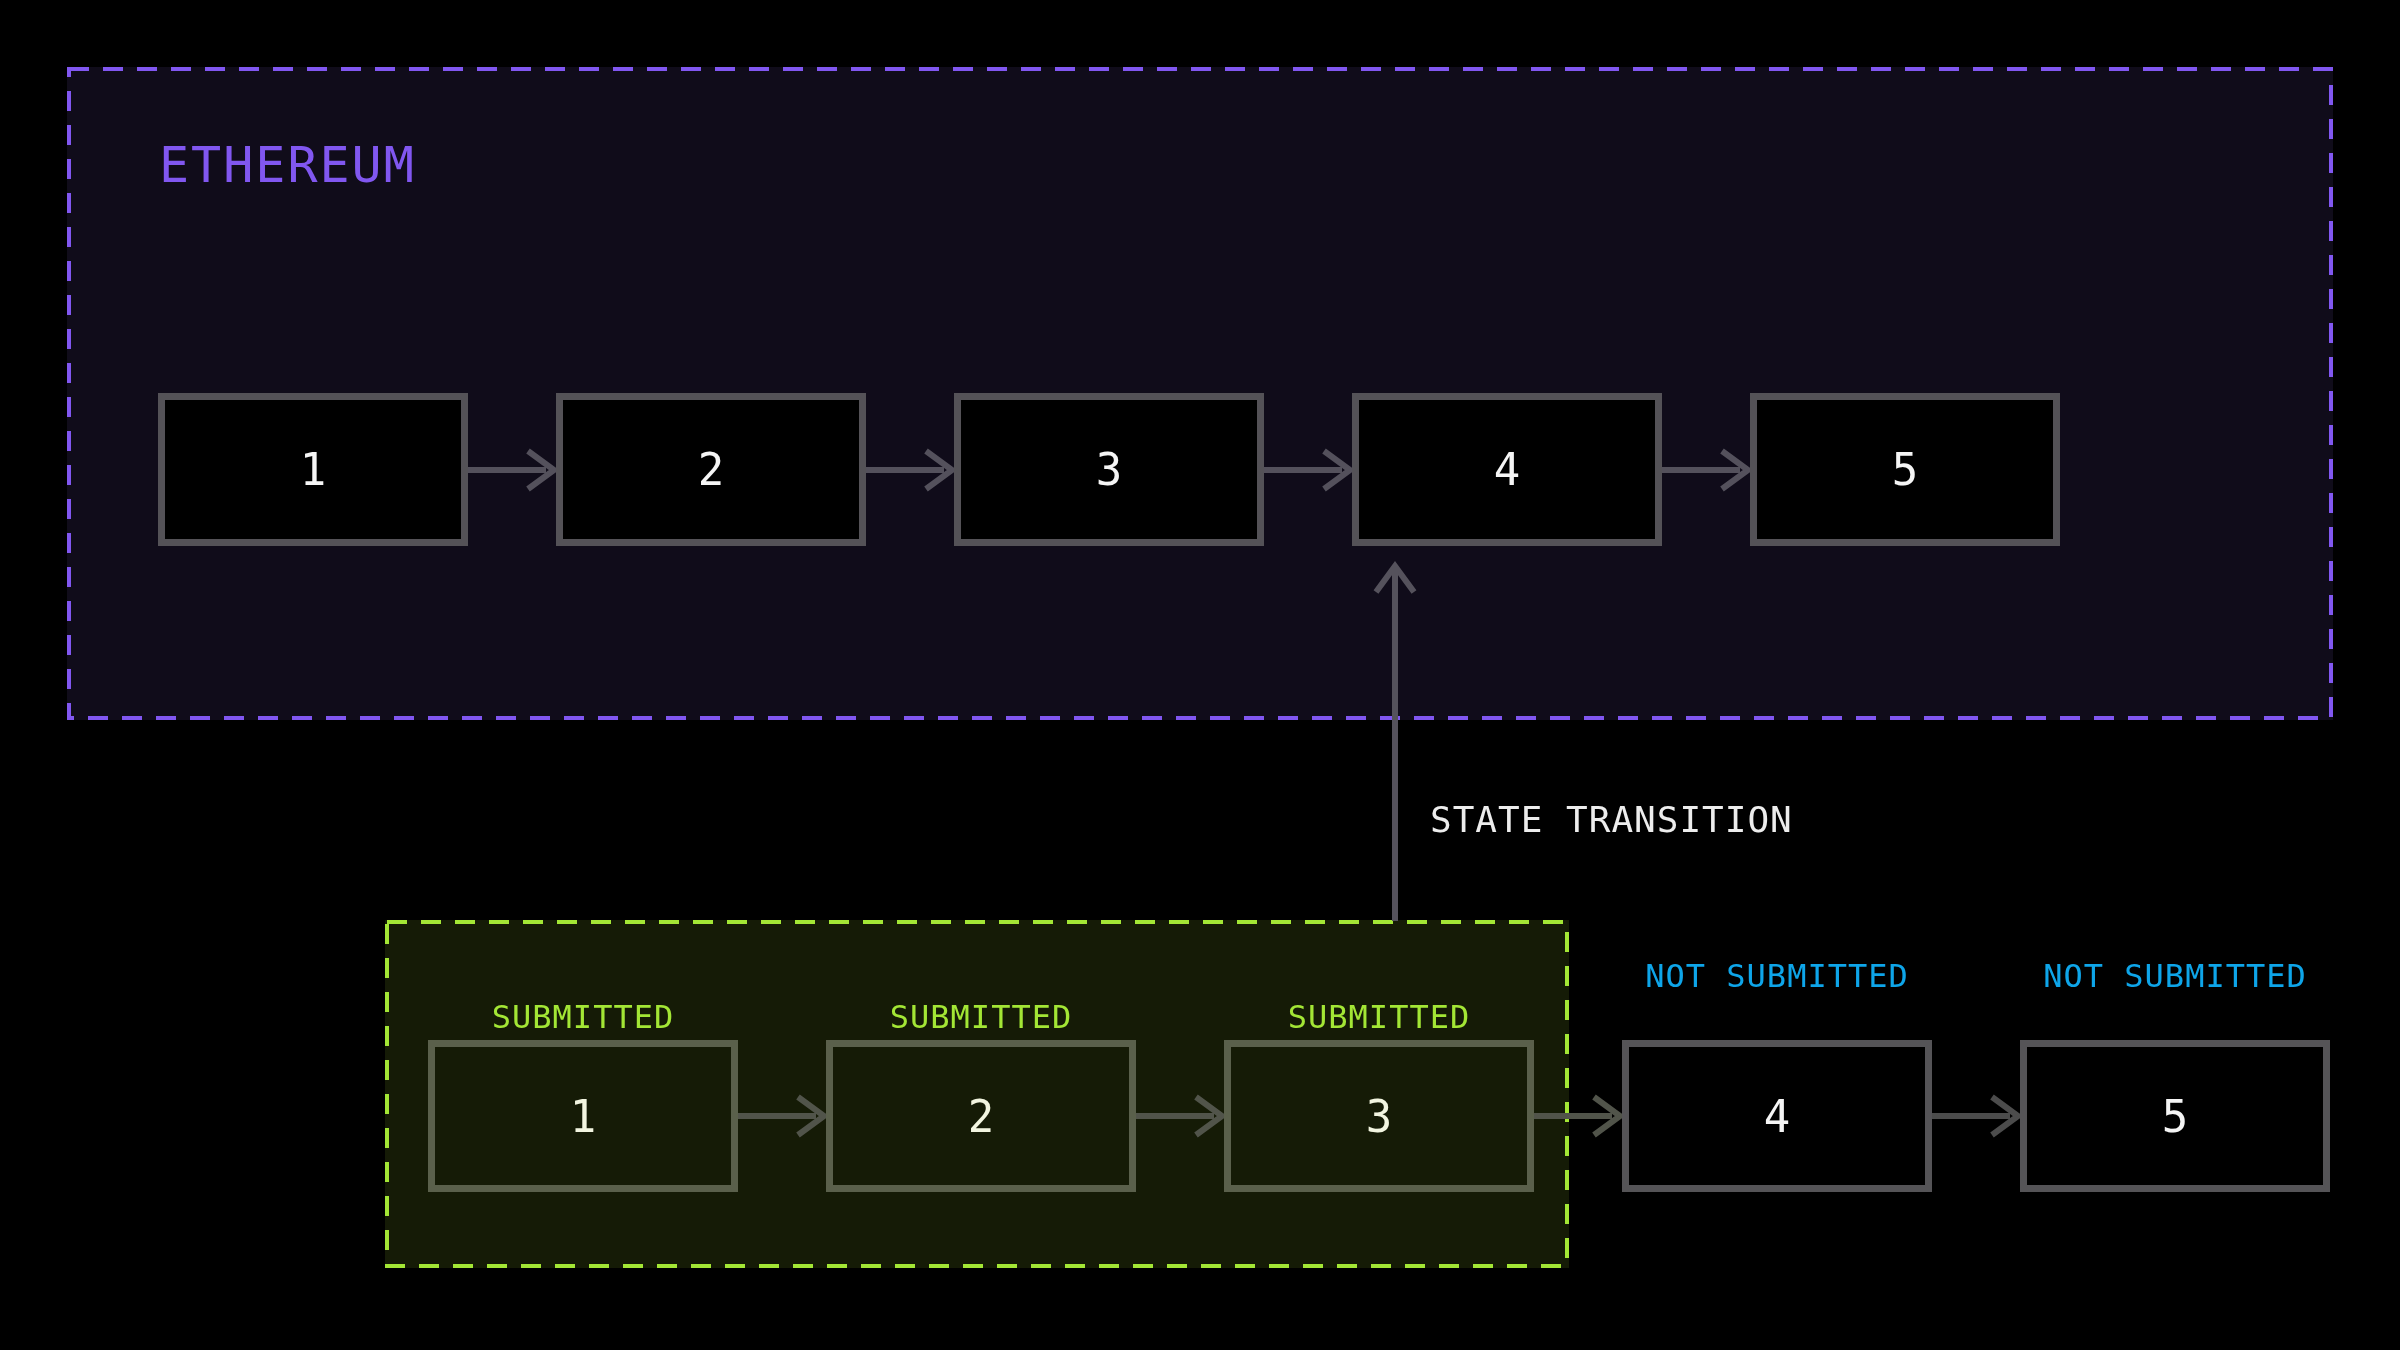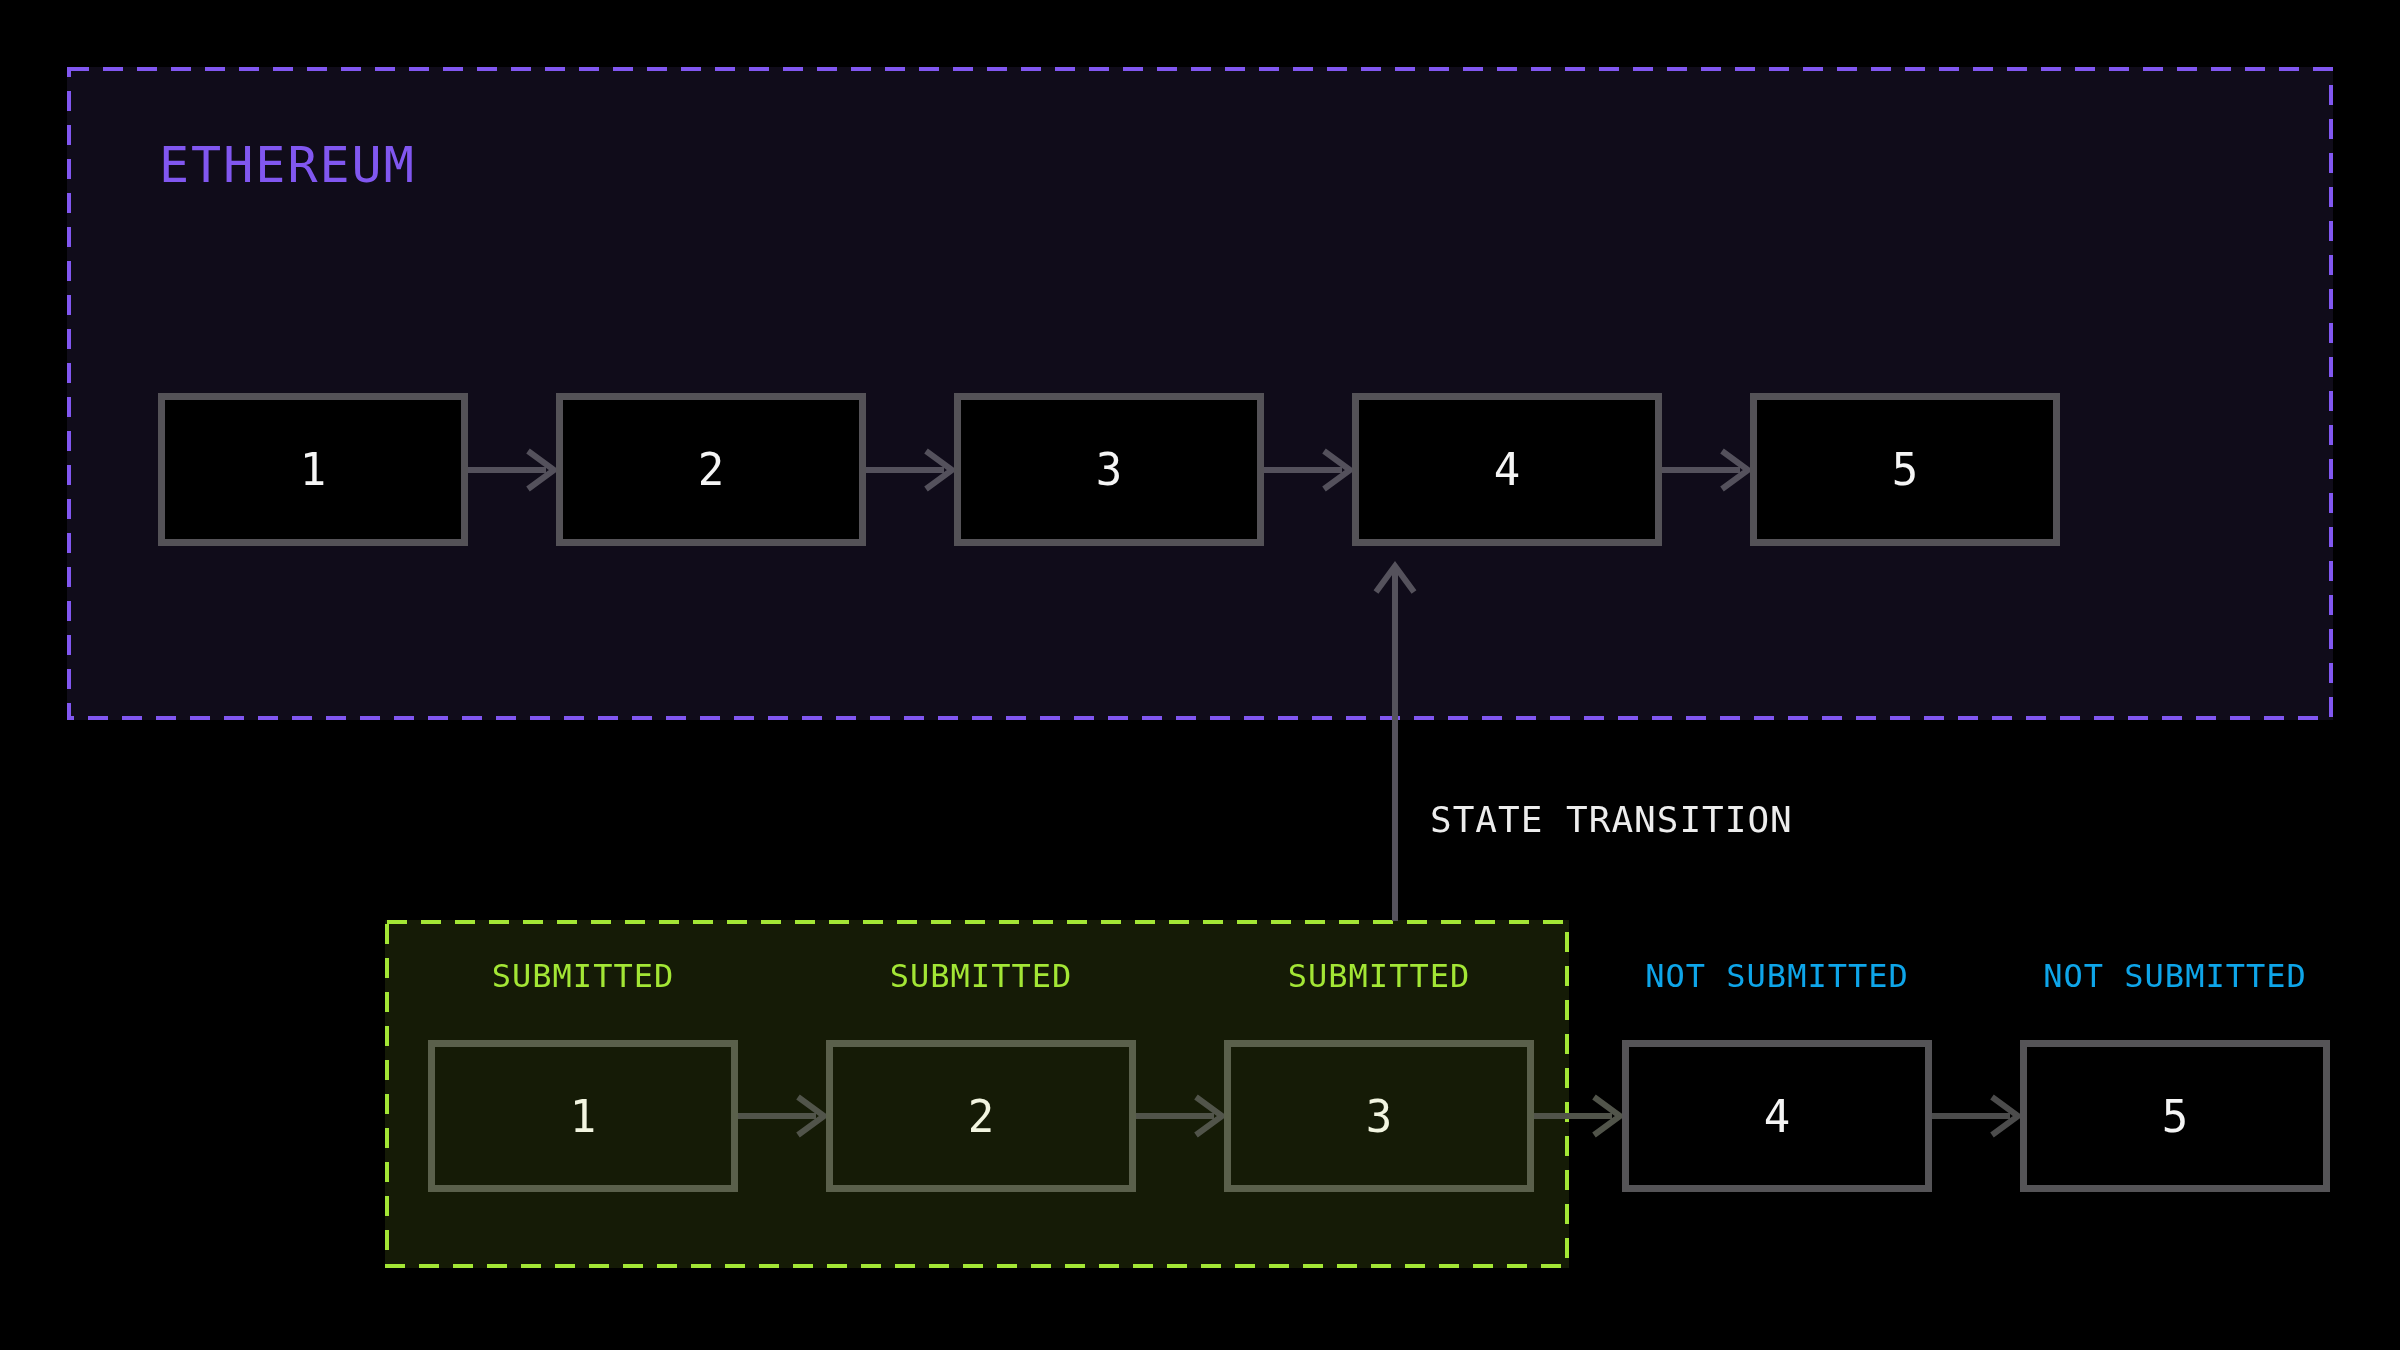--- a/index.html
+++ b/index.html
@@ -55,21 +55,21 @@
   }
   .status-label{
     position:absolute;
     top:957px;
     width:310px;
     text-align:center;
     font-size:32px;
     letter-spacing:1px;
     white-space:nowrap;
   }
-  .submitted{ color:#a3e635; }
+  .submitted{ color:#a3e635;margin-top:41px; }
   .not-submitted{ color:#0ea5e9; }
   
   .block{
     position:absolute;
     width:310px;
     box-sizing:border-box;
     display:flex;
     align-items:center;
     justify-content:center;
     font-size:44px;

